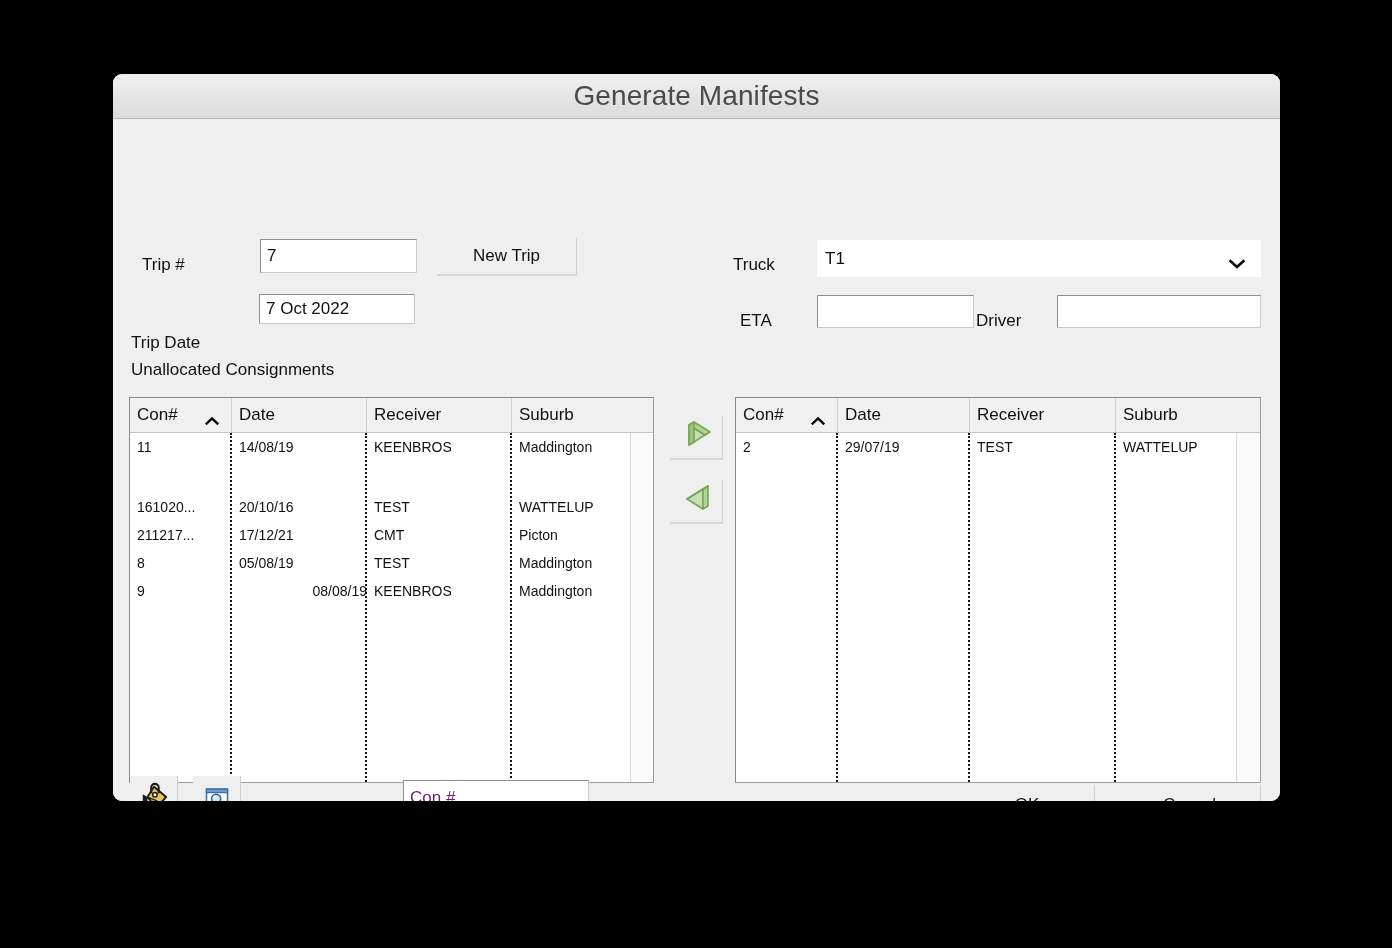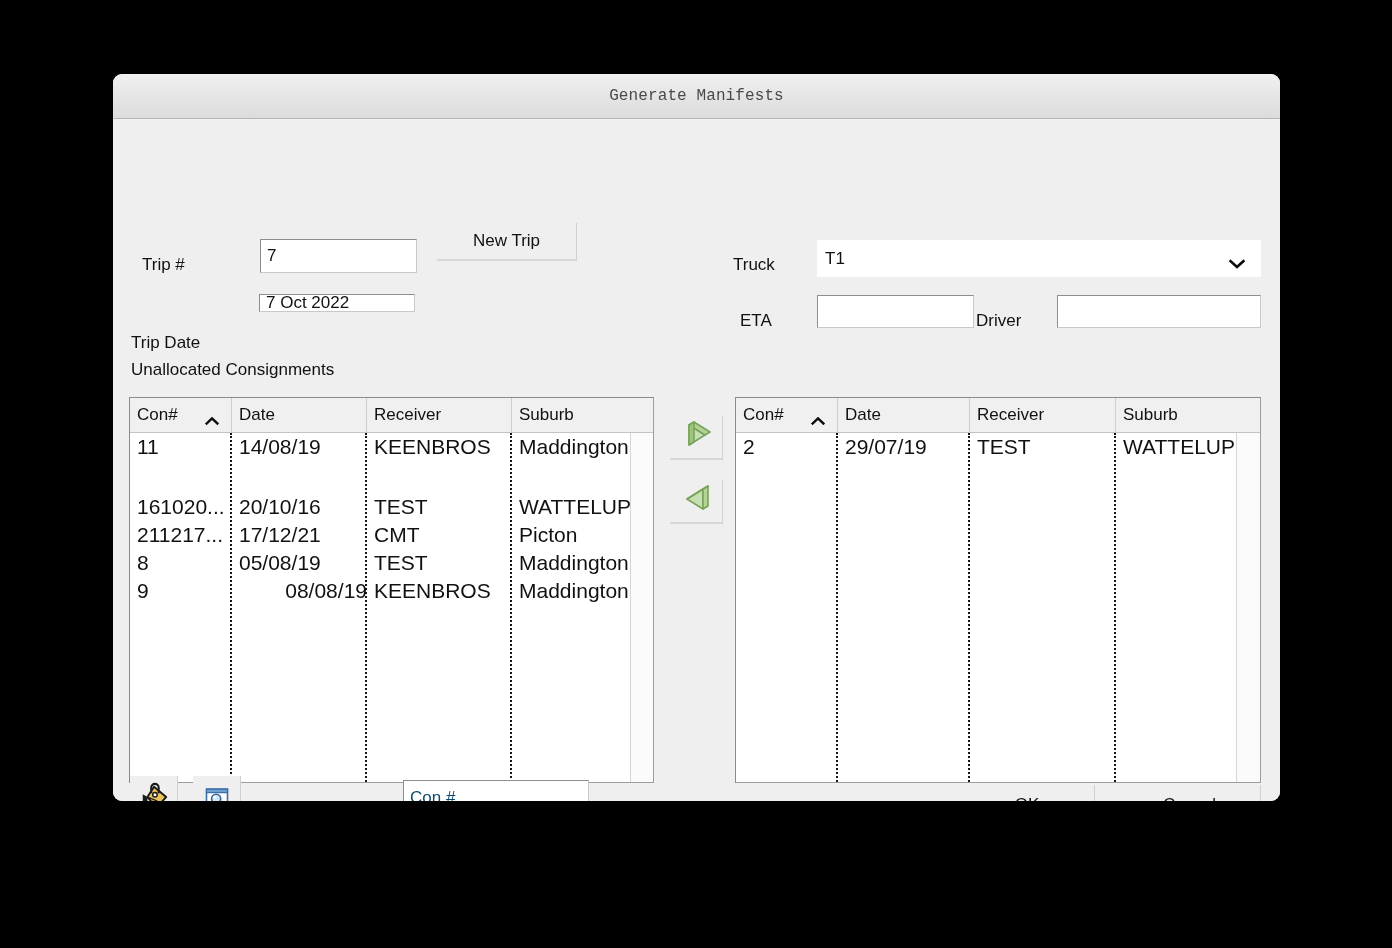--- a/index.html
+++ b/index.html
@@ -22,24 +22,23 @@
   }
 
   
   #titlebar {
     height: 45px;
     background: linear-gradient(to bottom, #f1f1f1 0%, #e4e4e4 55%, #dcdcdc 100%);
     border-bottom: 1px solid #b6b6b6;
     display: flex; align-items: center; justify-content: center;
   }
   #titlebar .title {
-    font-size: 16px;
+    font-size: 28px;
     color: #4a4a4a;
     letter-spacing: 0.1px;
-    font-family: Liberation Mono, monospace;
   }
 
   
   #content { position: relative; width: 100%; height: 682px; background: #efefef; }
 
   .lbl {
     position: absolute;
     font-size: 17px;
     color: #111;
     white-space: nowrap;
@@ -53,21 +52,21 @@
     border-top-color: #8e8e8e;
     border-left-color: #8e8e8e;
     border-bottom-color: #c9c9c9;
     border-right-color: #c9c9c9;
     font-size: 17px;
     color: #111;
     display: flex; align-items: center;
     padding: 0 6px;
     overflow: hidden;
   }
-  .field .ph { color: #0c4a6e; }
+  .field .ph { color: #701a75; }
 
   
   .pbtn {
     position: absolute;
     background: #efefef;
     border: none;
     border-right: 1px solid #d0d0d0;
     border-bottom: 2px solid #d8d8d8;
     font-size: 17px;
     font-family: "Liberation Sans", sans-serif;
@@ -125,21 +124,21 @@
   .lv-body { position: relative; flex: 1 1 auto; display: flex; }
   .lv-cols { position: absolute; inset: 0; display: flex; pointer-events: none; }
   .lv-cols .dc {
     height: 100%;
     border-right: 2px dotted #151515;
   }
   .lv-cols .dc:last-child { border-right: none; }
   .lv-rows { position: relative; flex: 1 1 auto; }
   .lv-row { display: flex; height: 28px; align-items: center; }
   .lv-row .cell {
-    font-size: 21px; color: #111;
+    font-size: 14px; color: #111;
     padding-left: 7px;
     white-space: nowrap; overflow: hidden;
   }
   .lv-scroll {
     flex: 0 0 24px;
     background: #fbfbfb;
     border-left: 1px solid #d6d6d6;
     height: 100%;
   }
 
@@ -175,38 +174,38 @@
   </div>
 
   <div id="content">
 
     <div class="lbl" style="left:18px; top:136px;margin-left:11px;">Trip #</div>
 
     <div class="field" style="left:147px; top:120px; width:157px; height:34px;">
       <span>7</span>
     </div>
 
-    <div class="pbtn" style="left:324px; top:104px; width:140px; height:38px;">
+    <div class="pbtn" style="left:324px; top:119px; width:140px; height:38px;">
       <span>New Trip</span>
     </div>
 
     <div class="lbl" style="left:620px; top:136px;">Truck</div>
 
     <div class="combo" style="left:704px; top:121px; width:444px; height:37px;">
       <span>T1</span>
       <span class="chev">
         <svg viewBox="0 0 16 10" width="16" height="10" aria-hidden="true">
           <path d="M1.6 2.1 L8 8.0 L14.4 2.1" fill="none" stroke="#0c0c0c" stroke-width="2.6" stroke-linecap="square"></path>
         </svg>
       </span>
     </div>
 
     <div class="lbl" style="left:18px; top:192px;margin-top:22px;">Trip Date</div>
 
-    <div class="field" style="left:146px; top:175px; width:156px; height:18px;">
+    <div class="field" style="left:146px; top:175px; width:156px; height:30px;">
       <span>7 Oct 2022</span>
     </div>
 
     <div class="lbl" style="left:627px; top:192px;">ETA</div>
 
     <div class="field" style="left:704px; top:176px; width:157px; height:33px;">
       <span></span>
     </div>
 
     <div class="lbl" style="left:863px; top:192px;">Driver</div>

